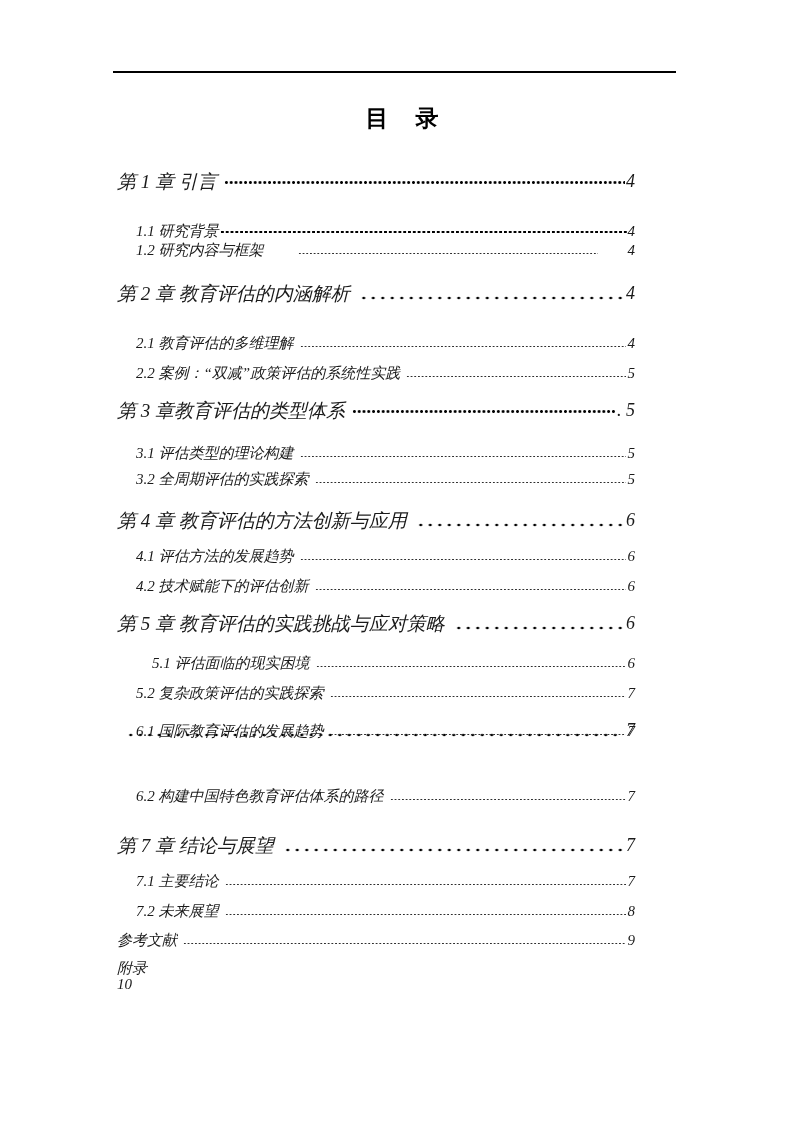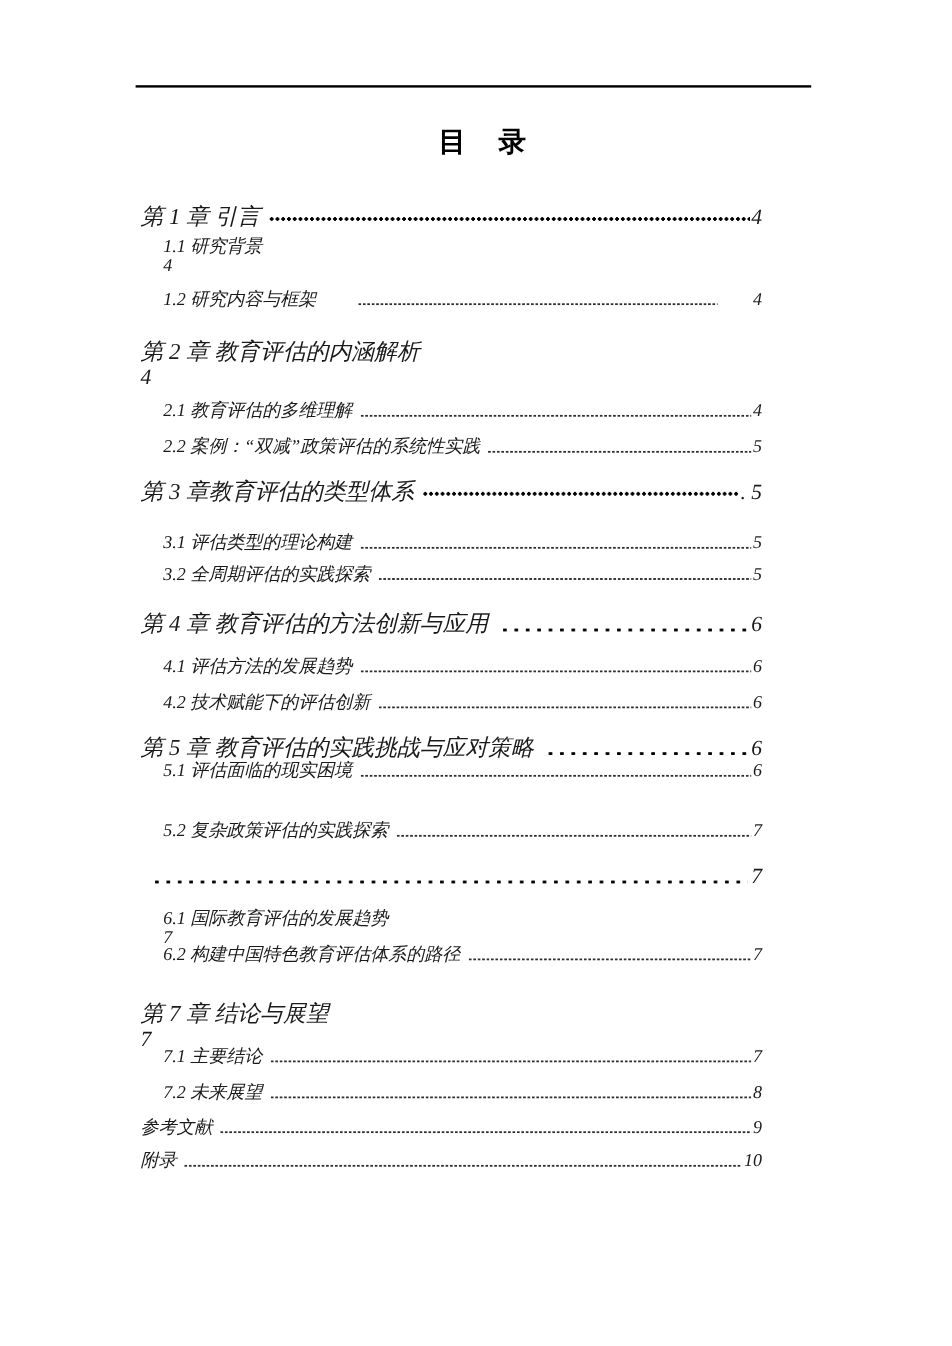--- a/index.html
+++ b/index.html
@@ -92,31 +92,31 @@
 
 <div class="page">
   <div class="header-rule"></div>
   <div class="doc-title">目　录</div>
   <div class="toc">
       <div class="toc-row level-chapter" style="top: 171px;">
         <span class="toc-label">第 1 章 引言</span>
         <span class="leader lead-heavy"></span>
         <span class="toc-page">4</span>
       </div>
-      <div class="toc-row level-sub" style="top: 198px; flex-direction: column;">
+      <div class="toc-row level-sub" style="top: 223px;">
         <span class="toc-label">1.1 研究背景</span>
         <span class="leader lead-heavy"></span>
         <span class="toc-page">4</span>
       </div>
       <div class="toc-row level-sub" style="top: 242px; gap: 28px;">
         <span class="toc-label">1.2 研究内容与框架</span>
         <span class="leader lead-fine"></span>
         <span class="toc-page">4</span>
       </div>
-      <div class="toc-row level-chapter" style="top: 283px; flex-direction: column;">
+      <div class="toc-row level-chapter" style="top: 283px;">
         <span class="toc-label">第 2 章 教育评估的内涵解析</span>
         <span class="leader lead-spaced"></span>
         <span class="toc-page">4</span>
       </div>
       <div class="toc-row level-sub" style="top: 335px; text-align: right;">
         <span class="toc-label">2.1 教育评估的多维理解</span>
         <span class="leader lead-fine"></span>
         <span class="toc-page">4</span>
       </div>
       <div class="toc-row level-sub" style="top: 365px;">
@@ -152,65 +152,65 @@
       <div class="toc-row level-sub" style="top: 578px;">
         <span class="toc-label">4.2 技术赋能下的评估创新</span>
         <span class="leader lead-fine"></span>
         <span class="toc-page">6</span>
       </div>
       <div class="toc-row level-chapter" style="top: 613px;">
         <span class="toc-label">第 5 章 教育评估的实践挑战与应对策略</span>
         <span class="leader lead-spaced"></span>
         <span class="toc-page">6</span>
       </div>
-      <div class="toc-row level-sub" style="top: 635px;">
+      <div class="toc-row level-sub" style="top: 655px; margin-left: 16px;">
         <span class="toc-label">5.1 评估面临的现实困境</span>
         <span class="leader lead-fine"></span>
         <span class="toc-page">6</span>
       </div>
       <div class="toc-row level-sub" style="top: 685px;">
         <span class="toc-label">5.2 复杂政策评估的实践探索</span>
         <span class="leader lead-fine"></span>
         <span class="toc-page">7</span>
       </div>
       <div class="toc-row level-chapter" style="top: 720px;">
         <span class="leader lead-spaced"></span>
         <span class="toc-page">7</span>
       </div>
-      <div class="toc-row level-sub" style="top: 758px; flex-direction: column;">
+      <div class="toc-row level-sub" style="top: 723px;">
         <span class="toc-label">6.1 国际教育评估的发展趋势</span>
         <span class="leader lead-fine"></span>
         <span class="toc-page">7</span>
       </div>
       <div class="toc-row level-sub" style="top: 788px;">
         <span class="toc-label">6.2 构建中国特色教育评估体系的路径</span>
         <span class="leader lead-fine"></span>
         <span class="toc-page">7</span>
       </div>
-      <div class="toc-row level-chapter" style="top: 835px; flex-direction: column;">
+      <div class="toc-row level-chapter" style="top: 835px;">
         <span class="toc-label">第 7 章 结论与展望</span>
         <span class="leader lead-spaced"></span>
         <span class="toc-page">7</span>
       </div>
       <div class="toc-row level-sub" style="top: 873px;">
         <span class="toc-label">7.1 主要结论</span>
         <span class="leader lead-fine"></span>
         <span class="toc-page">7</span>
       </div>
       <div class="toc-row level-sub" style="top: 903px;">
         <span class="toc-label">7.2 未来展望</span>
         <span class="leader lead-fine"></span>
         <span class="toc-page">8</span>
       </div>
       <div class="toc-row level-back" style="top: 932px;">
         <span class="toc-label">参考文献</span>
         <span class="leader lead-fine"></span>
         <span class="toc-page">9</span>
       </div>
-      <div class="toc-row level-back" style="top: 960px;">
+      <div class="toc-row level-back" style="top: 960px; flex-direction: column;">
         <span class="toc-label">附录</span>
         <span class="leader lead-fine"></span>
         <span class="toc-page">10</span>
       </div>
       <div class="toc-row level-back" style="top: 1044px; margin-top: 15px;">
         <span class="toc-label">致谢</span>
         <span class="leader lead-fine"></span>
         <span class="toc-page">10</span>
       </div>
     </div>

